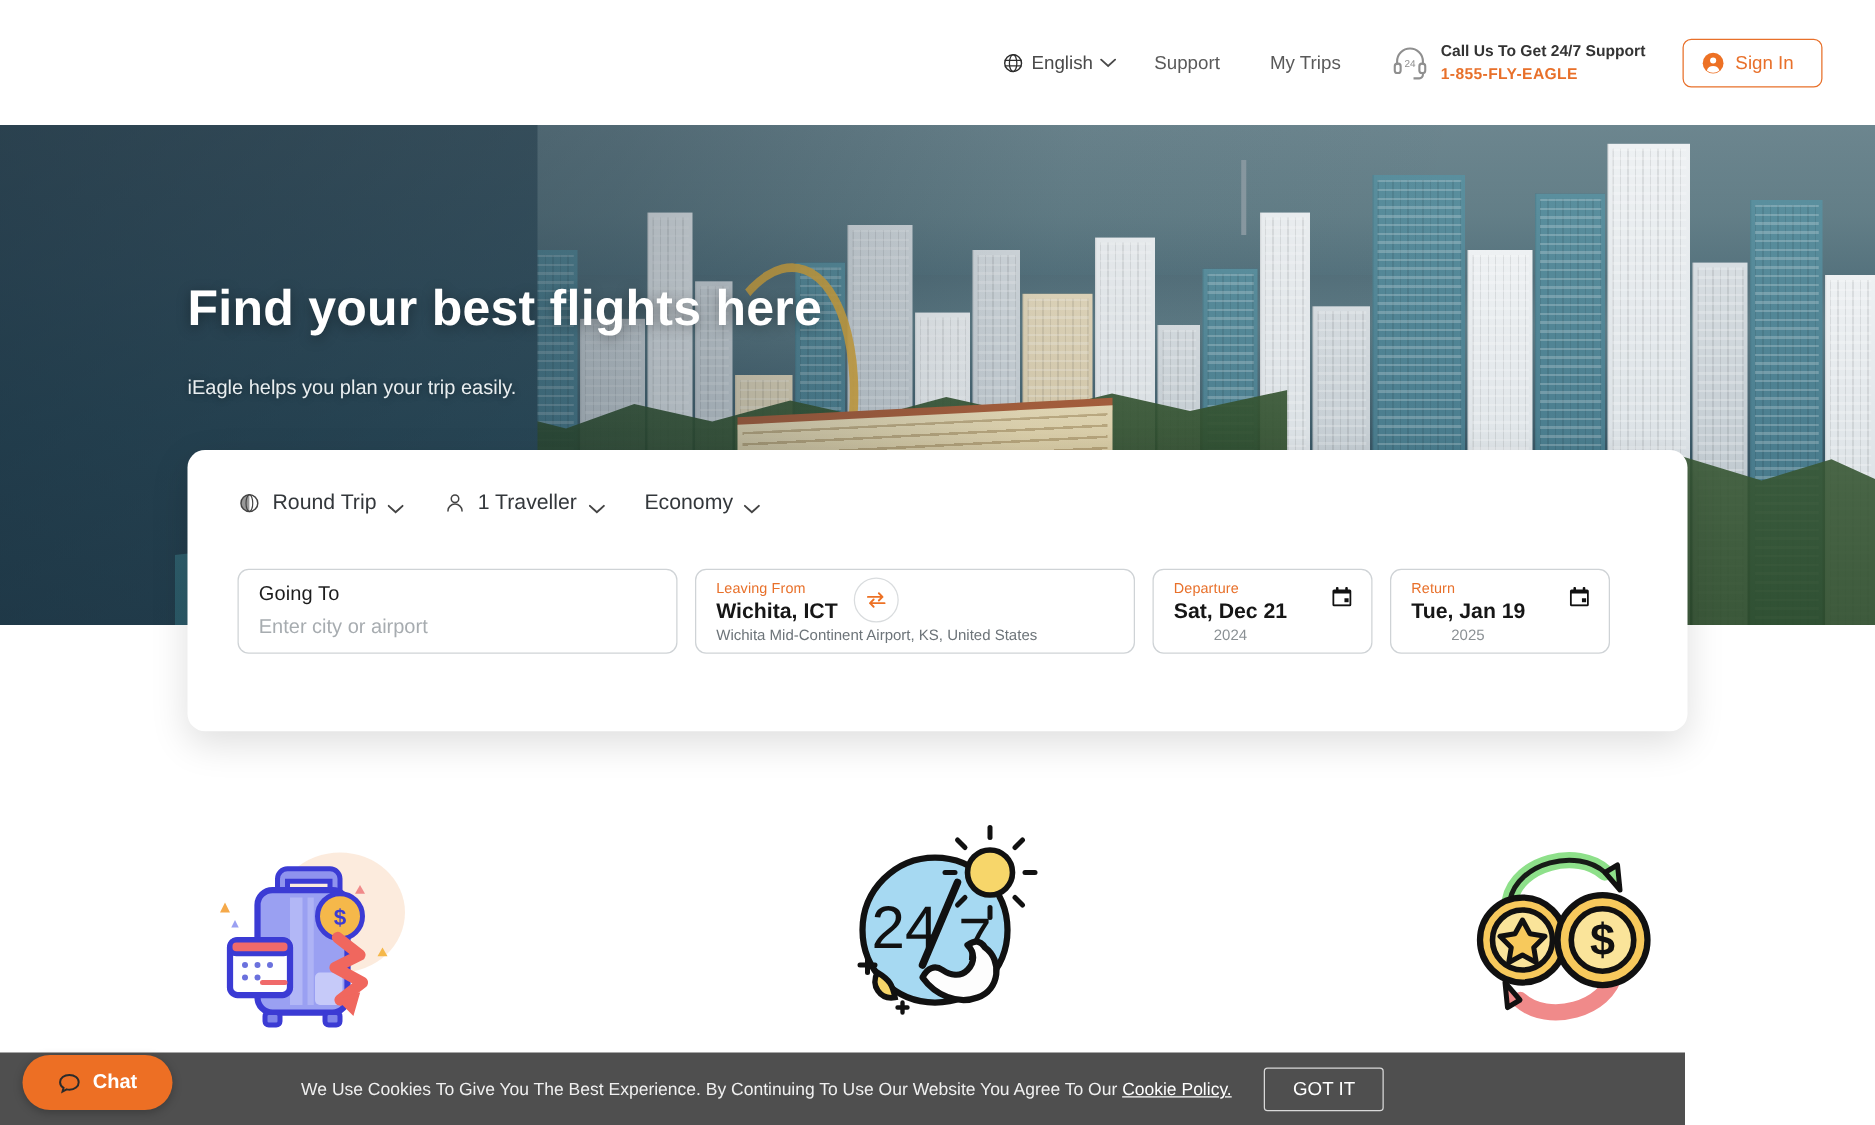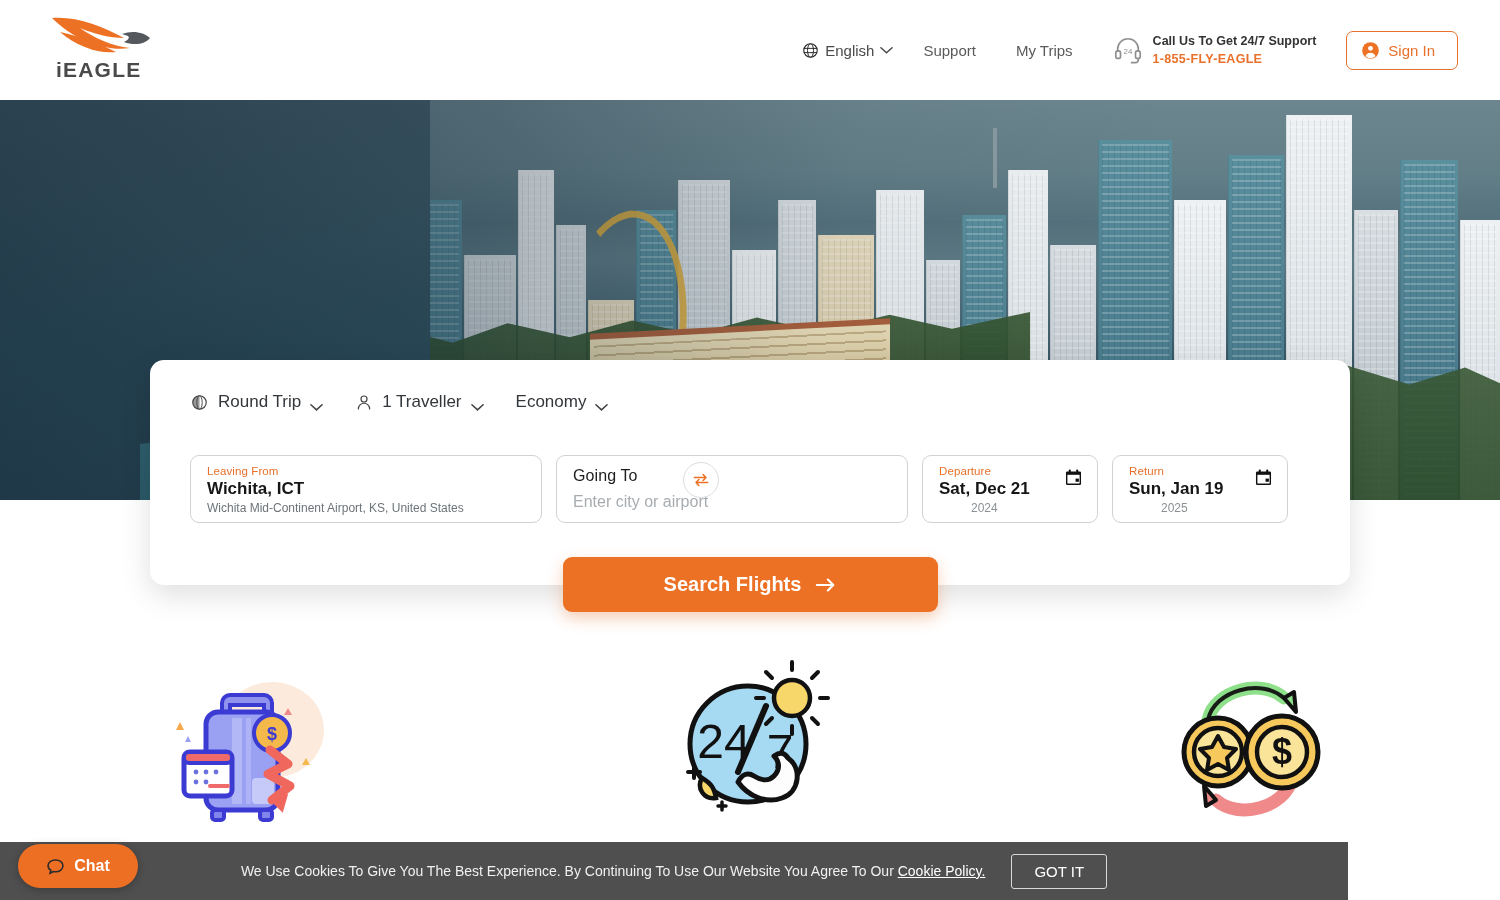--- a/index.html
+++ b/index.html
@@ -237,28 +237,20 @@
     font-size: 16px; font-weight: bold; z-index: 45; cursor: pointer;
     box-shadow: 0 2px 8px rgba(0,0,0,.25);
   }
 </style>
 </head>
 <body>
 
 <div class="page">
 
   <div class="header">
-    <div class="logo-wrap">
-      <svg class="logo-bird" width="108" height="48" viewBox="0 0 108 48">
-        <path d="M2 4 C26 2 52 12 74 24 C60 24 44 20 30 14 C44 24 62 32 80 34 C56 38 24 26 2 4 Z" fill="#ed7124"></path>
-        <path d="M10 18 C30 22 50 30 66 38 C48 40 26 32 10 18 Z" fill="#ed7124"></path>
-        <path d="M72 20 C82 16 94 18 100 24 C96 30 84 32 74 28 C78 26 80 24 78 22 Z" fill="#55595e"></path>
-      </svg>
-      <div class="logo-text">iEAGLE</div>
-    </div>
 
     <div class="nav">
       <div class="nav-lang">
         <svg width="17" height="17" viewBox="0 0 24 24">
           <circle cx="12" cy="12" r="9.5" fill="none" stroke="#2c2c2c" stroke-width="1.6"></circle>
           <ellipse cx="12" cy="12" rx="4.2" ry="9.5" fill="none" stroke="#2c2c2c" stroke-width="1.4"></ellipse>
           <line x1="2.6" y1="9" x2="21.4" y2="9" stroke="#2c2c2c" stroke-width="1.4"></line>
           <line x1="2.6" y1="15" x2="21.4" y2="15" stroke="#2c2c2c" stroke-width="1.4"></line>
         </svg>
         <span>English</span>
@@ -327,20 +319,24 @@
     <div class="arc"></div>
     <div class="greenery"></div>
     <div class="hotel-roof"></div>
     <div class="hotel-long"></div>
     <div class="greenery2"></div>
     <div class="sea-left"></div>
     <div class="beach"></div>
     <div class="water-bay"></div>
     <div class="hero-shade"></div>
 
+    <div class="hero-copy">
+      <div class="hero-title">Find your best flights here</div>
+      <div class="hero-sub">iEagle helps you plan your trip easily.</div>
+    </div>
   </div>
 
   <div class="search-card">
 
     <div class="opt-row">
       <div class="opt">
         <svg width="19" height="19" viewBox="0 0 24 24">
           <circle cx="12" cy="12" r="8.5" fill="none" stroke="#444" stroke-width="1.5"></circle>
           <ellipse cx="12" cy="12" rx="3.4" ry="8.5" fill="none" stroke="#444" stroke-width="1.2"></ellipse>
           <path d="M3.5 12 a8.5 8.5 0 0 1 8.5 -8.5 v17 a8.5 8.5 0 0 1 -8.5 -8.5z" fill="#444" opacity=".55"></path>
@@ -365,71 +361,65 @@
       <div class="opt">
         <span>Economy</span>
         <svg class="chev" width="13" height="9" viewBox="0 0 14 9">
           <path d="M1 1.5 L7 7 L13 1.5" fill="none" stroke="#444" stroke-width="1.7" stroke-linecap="round"></path>
         </svg>
       </div>
     </div>
 
     <div class="fields">
       <div class="field place">
+        <div class="f-label dark">Going To</div>
+        <div class="f-placeholder">Enter city or airport</div>
+      </div>
+
+      <div class="field place">
         <div class="f-label">Leaving From</div>
         <div class="f-value">Wichita, ICT</div>
         <div class="f-sub">Wichita Mid-Continent Airport, KS, United States</div>
-      </div>
-
-      <div class="field place">
-        <div class="f-label dark">Going To</div>
-        <div class="f-placeholder">Enter city or airport</div>
       </div>
 
       <div class="field date">
         <div class="f-label">Departure</div>
         <div class="f-value">Sat, Dec 21</div>
         <div class="f-year">2024</div>
         <svg class="cal-icon" width="19" height="19" viewBox="0 0 24 24">
           <rect x="2.5" y="4.5" width="19" height="17" rx="1.6" fill="#111"></rect>
           <rect x="4.3" y="8.6" width="15.4" height="11" fill="#fff"></rect>
           <rect x="14.6" y="13.4" width="4.2" height="4" fill="#111"></rect>
           <rect x="6" y="2" width="2.6" height="4.4" rx="1" fill="#111"></rect>
           <rect x="15.4" y="2" width="2.6" height="4.4" rx="1" fill="#111"></rect>
         </svg>
       </div>
 
       <div class="field date">
         <div class="f-label">Return</div>
-        <div class="f-value">Sun, Jan 19</div>
+        <div class="f-value">Tue, Jan 19</div>
         <div class="f-year">2025</div>
         <svg class="cal-icon" width="19" height="19" viewBox="0 0 24 24">
           <rect x="2.5" y="4.5" width="19" height="17" rx="1.6" fill="#111"></rect>
           <rect x="4.3" y="8.6" width="15.4" height="11" fill="#fff"></rect>
           <rect x="14.6" y="13.4" width="4.2" height="4" fill="#111"></rect>
           <rect x="6" y="2" width="2.6" height="4.4" rx="1" fill="#111"></rect>
           <rect x="15.4" y="2" width="2.6" height="4.4" rx="1" fill="#111"></rect>
         </svg>
       </div>
     </div>
 
     <div class="swap-btn">
       <svg width="20" height="20" viewBox="0 0 24 24">
         <path d="M4 9 H18 M14.5 5.5 L18 9 L14.5 12.5" fill="none" stroke="#ed7124" stroke-width="1.8" stroke-linecap="round" stroke-linejoin="round"></path>
         <path d="M20 15 H6 M9.5 11.5 L6 15 L9.5 18.5" fill="none" stroke="#ed7124" stroke-width="1.8" stroke-linecap="round" stroke-linejoin="round"></path>
       </svg>
     </div>
   </div>
 
-  <button class="search-btn">
-    <span>Search Flights</span>
-    <svg width="22" height="18" viewBox="0 0 24 18">
-      <path d="M2 9 H20 M14 3 L20 9 L14 15" fill="none" stroke="#ffffff" stroke-width="2.3" stroke-linecap="round" stroke-linejoin="round"></path>
-    </svg>
-  </button>
 
   <div class="features">
 
     <div class="feature">
       <svg width="180" height="175" viewBox="0 0 180 175">
         <ellipse cx="112" cy="70" rx="52" ry="48" fill="#fbe4d2" opacity=".75"></ellipse>
         <path d="M70 35 h34 a8 8 0 0 1 8 8 v14 h-8 v-12 h-34 v12 h-8 v-14 a8 8 0 0 1 8 -8z" fill="#8f93ee" stroke="#3b3bd4" stroke-width="4"></path>
         <rect x="46" y="52" width="72" height="98" rx="12" fill="#9aa0f2" stroke="#3b3bd4" stroke-width="5"></rect>
         <rect x="72" y="58" width="10" height="86" fill="#b6bbf7" opacity=".85"></rect>
         <rect x="86" y="58" width="5" height="86" fill="#b6bbf7" opacity=".7"></rect>

